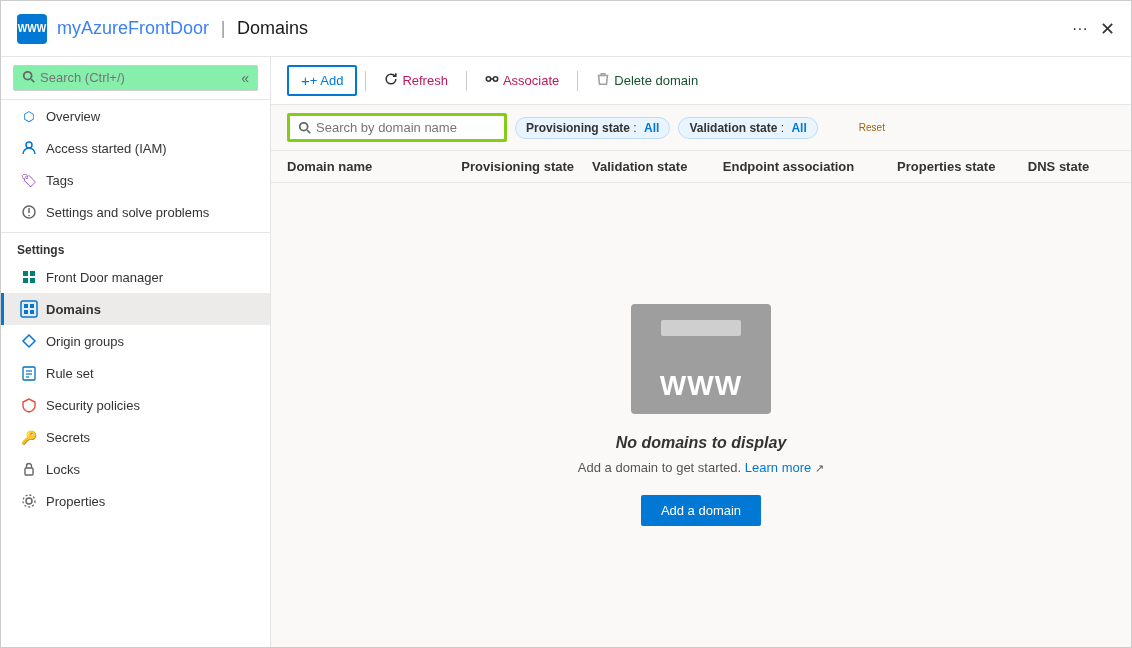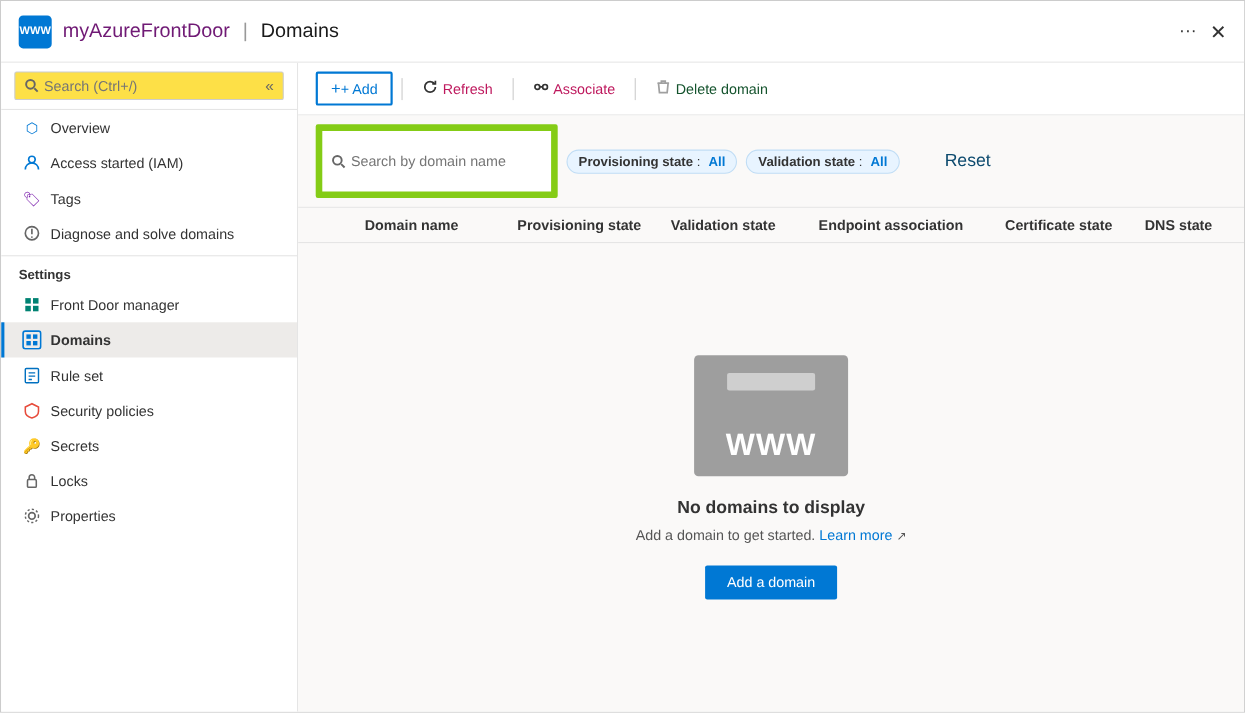--- a/index.html
+++ b/index.html
@@ -8,47 +8,47 @@
     .title-bar { display: flex; align-items: center; padding: 10px 16px; background: #fff; border-bottom: 1px solid #e5e5e5; min-height: 56px; }
     .title-icon { width: 30px; height: 30px; background: #0078d4; border-radius: 4px; display: flex; align-items: center; justify-content: center; margin-right: 10px; flex-shrink: 0; }
     .title-icon-inner { color: white; font-size: 10px; font-weight: bold; line-height: 1; text-align: center; }
     .title-text { display: flex; flex-direction: column; flex: 1; }
     .title-sub { font-size: 12px; color: #666; margin-top: 1px; }
     .title-more { color: #333; font-size: 16px; cursor: pointer; margin: 0 12px; }
     .close-btn { color: #333; font-size: 18px; cursor: pointer; margin-left: auto; }
     .main-layout { display: flex; flex: 1; overflow: hidden; }
     .sidebar { width: 270px; background: #fff; border-right: 1px solid #e5e5e5; display: flex; flex-direction: column; overflow-y: auto; flex-shrink: 0; }
     .sidebar-search { padding: 8px 12px; border-bottom: 1px solid #e5e5e5; }
-    .sidebar-search-box { display: flex; align-items: center; border: 1px solid #ccc; border-radius: 2px; padding: 4px 8px; background: #fde047; }
+    .sidebar-search-box { display: flex; align-items: flex-start; border: 1px solid #ccc; border-radius: 2px; padding: 4px 8px; background: #86efac; }
     .sidebar-search-box input { border: none; outline: none; font-size: 13px; color: #333; flex: 1; background: transparent; }
     .sidebar-collapse { margin-left: 6px; cursor: pointer; color: #666; font-size: 14px; }
     .sidebar-item { display: flex; align-items: center; padding: 7px 16px; cursor: pointer; color: #333; font-size: 13px; border-left: 3px solid transparent; }
     .sidebar-item.active { background: #edebe9; border-left: 3px solid #0078d4; font-weight: 600; }
     .sidebar-item .item-icon { width: 18px; height: 18px; margin-right: 8px; flex-shrink: 0; display: flex; align-items: center; justify-content: center; }
     .sidebar-section-label { padding: 10px 16px 4px; font-size: 12px; font-weight: 700; color: #333; text-transform: none; border-top: 1px solid #e5e5e5; margin-top: 4px; }
     .content { flex: 1; display: flex; flex-direction: column; overflow: hidden; background: #faf9f8; }
     .toolbar { display: flex; align-items: center; padding: 8px 16px; background: #fff; border-bottom: 1px solid #e5e5e5; gap: 4px; }
     .btn-primary { display: flex; align-items: center; gap: 4px; background: #fff; border: 2px solid #0078d4; color: #0078d4; padding: 5px 12px; cursor: pointer; font-size: 13px; border-radius: 2px; font-weight: 500; }
     .btn-toolbar { display: flex; align-items: center; gap: 4px; background: transparent; border: none; color: #be185d; padding: 5px 10px; cursor: pointer; font-size: 13px; border-radius: 2px; }
     .btn-toolbar.disabled { color: #a0a0a0; cursor: default; }
     .toolbar-divider { width: 1px; background: #ccc; height: 20px; margin: 0 4px; }
     .filter-bar { display: flex; align-items: center; padding: 8px 16px; background: #faf9f8; gap: 8px; border-bottom: 1px solid #e5e5e5; }
-    .filter-search { display: flex; align-items: center; border: 6px solid #84cc16; border-radius: 2px; padding: 20px 8px; background: #fff; width: 220px; }
+    .filter-search { display: flex; align-items: center; border: 3px solid #84cc16; border-radius: 2px; padding: 4px 8px; background: #fff; width: 220px; }
     .filter-search input { border: none; outline: none; font-size: 13px; color: #999; flex: 1; background: transparent; }
     .filter-chip { display: flex; align-items: center; background: #e8f4ff; border: 1px solid #c0ddf5; border-radius: 12px; padding: 3px 10px; font-size: 12px; color: #333; cursor: pointer; }
     .filter-chip span.key { font-weight: 600; }
     .filter-chip span.val { color: #0078d4; font-weight: 600; margin-left: 4px; }
-    .reset-link { color: #0c4a6e; cursor: pointer; font-size: 16px; text-decoration: none; padding-left: 33px; }
+    .reset-link { color: #a16207; cursor: pointer; font-size: 10px; text-decoration: none; padding-left: 33px; }
     .table-header { display: grid; grid-template-columns: 2fr 1.5fr 1.5fr 2fr 1.5fr 1fr; padding: 8px 16px; background: #faf9f8; border-bottom: 1px solid #e5e5e5; }
-    .table-header span { font-size: 13px; font-weight: 600; color: #333; text-align: center; }
+    .table-header span { font-size: 13px; font-weight: 600; color: #333; }
     .empty-state { flex: 1; display: flex; flex-direction: column; align-items: center; justify-content: center; padding: 40px; }
     .www-icon { width: 140px; height: 110px; background: #9e9e9e; border-radius: 4px; display: flex; flex-direction: column; align-items: center; justify-content: flex-end; margin-bottom: 20px; padding-bottom: 12px; position: relative; }
     .www-bar { width: 80px; height: 16px; background: #cfcfcf; border-radius: 2px; position: absolute; top: 16px; }
     .www-text { color: #fff; font-size: 28px; font-weight: 700; letter-spacing: 1px; }
-    .empty-title { font-size: 16px; font-weight: 600; color: #333; margin-bottom: 8px; }
+    .empty-title { font-size: 16px; font-weight: 600; color: #333; margin-bottom: 8px; font-style: italic; }
     .empty-sub { font-size: 13px; color: #555; margin-bottom: 20px; }
     .empty-sub a { color: #0078d4; text-decoration: none; }
     .btn-add-domain { background: #0078d4; color: #fff; border: none; padding: 8px 20px; font-size: 13px; cursor: pointer; border-radius: 2px; }
     
     .icon-blue { color: #0078d4; }
     .icon-teal { color: #008272; }
     .icon-yellow { color: #d4ac0d; }
     .icon-purple { color: #7719aa; }
     .icon-gray { color: #666; }
     .search-icon-svg { width: 14px; height: 14px; fill: none; stroke: #666; stroke-width: 2; margin-right: 4px; flex-shrink: 0; }
@@ -57,21 +57,21 @@
 <body>
 
 <div class="window">
 
   <div class="title-bar">
     <div class="title-icon">
       <div class="title-icon-inner">WWW</div>
     </div>
     <div class="title-text">
       <div>
-        <span style="font-size:18px;font-weight:400;color:#701a75;">myAzureFrontDoor</span>
+        <span style="font-size:18px;font-weight:400;color:#3b82f6;">myAzureFrontDoor</span>
         <span style="font-size:18px;color:#999;margin:0 8px;">|</span>
         <span style="font-size:18px;font-weight:400;color:#1a1a1a;">Domains</span>
       </div>
     </div>
     <span class="title-more">···</span>
     <span class="close-btn">✕</span>
   </div>
 
   <div class="main-layout">
 
@@ -106,21 +106,21 @@
           <span>Tags</span>
         </div>
         <div class="sidebar-item">
           <div class="item-icon icon-gray">
             <svg width="16" height="16" viewBox="0 0 16 16" fill="none">
                 <circle cx="8" cy="8" r="6" stroke="#666" stroke-width="1.5"></circle>
                 <line x1="8" y1="4" x2="8" y2="9" stroke="#666" stroke-width="1.5"></line>
                 <circle cx="8" cy="11.5" r="0.8" fill="#666"></circle>
               </svg>
           </div>
-          <span>Diagnose and solve domains</span>
+          <span>Settings and solve problems</span>
         </div>
 
         <div class="sidebar-section-label">Settings</div>
 
         <div class="sidebar-item">
           <div class="item-icon icon-teal">
             <svg width="16" height="16" viewBox="0 0 16 16" fill="none">
                 <rect x="2" y="2" width="5" height="5" fill="#008272"></rect>
                 <rect x="9" y="2" width="5" height="5" fill="#008272"></rect>
                 <rect x="2" y="9" width="5" height="5" fill="#008272"></rect>
@@ -135,20 +135,28 @@
                 <rect x="1" y="1" width="16" height="16" rx="2" stroke="#0078d4" stroke-width="1.5"></rect>
                 <rect x="4" y="4" width="4" height="4" fill="#0078d4"></rect>
                 <rect x="10" y="4" width="4" height="4" fill="#0078d4"></rect>
                 <rect x="4" y="10" width="4" height="4" fill="#0078d4"></rect>
                 <rect x="10" y="10" width="4" height="4" fill="#0078d4"></rect>
               </svg>
           </div>
           <span>Domains</span>
         </div>
         <div class="sidebar-item">
+          <div class="item-icon icon-blue">
+            <svg width="16" height="16" viewBox="0 0 16 16" fill="none">
+                <polygon points="8,2 14,8 8,14 2,8" stroke="#0078d4" stroke-width="1.5" fill="none"></polygon>
+              </svg>
+          </div>
+          <span>Origin groups</span>
+        </div>
+        <div class="sidebar-item">
           <div class="item-icon">
             <svg width="16" height="16" viewBox="0 0 16 16" fill="none">
                 <rect x="2" y="2" width="12" height="13" rx="1" stroke="#0070c0" stroke-width="1.3"></rect>
                 <line x1="5" y1="6" x2="11" y2="6" stroke="#0070c0" stroke-width="1.2"></line>
                 <line x1="5" y1="9" x2="11" y2="9" stroke="#0070c0" stroke-width="1.2"></line>
                 <line x1="5" y1="12" x2="8" y2="12" stroke="#0070c0" stroke-width="1.2"></line>
               </svg>
           </div>
           <span>Rule set</span>
         </div>
@@ -245,21 +253,21 @@
           <span class="val">All</span>
         </div>
         <a class="reset-link">Reset</a>
       </div>
 
       <div class="table-header">
         <span>Domain name</span>
         <span>Provisioning state</span>
         <span>Validation state</span>
         <span>Endpoint association</span>
-        <span>Certificate state</span>
+        <span>Properties state</span>
         <span>DNS state</span>
       </div>
 
       <div class="empty-state">
         <div class="www-icon">
           <div class="www-bar"></div>
           <span class="www-text">WWW</span>
         </div>
         <div class="empty-title">No domains to display</div>
         <div class="empty-sub">

